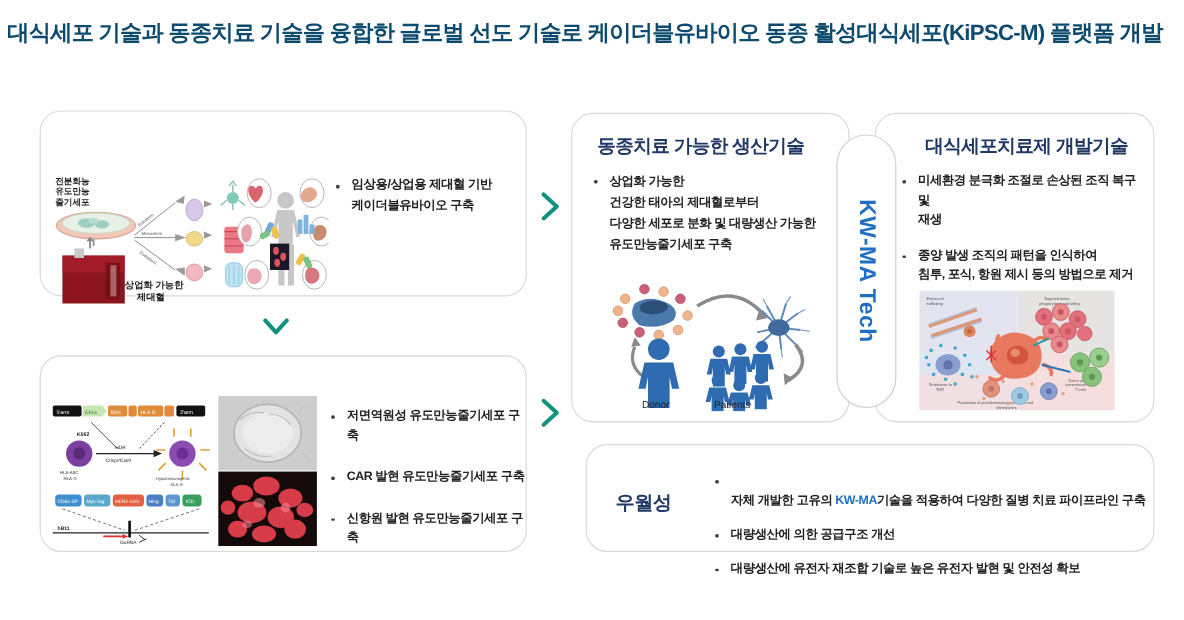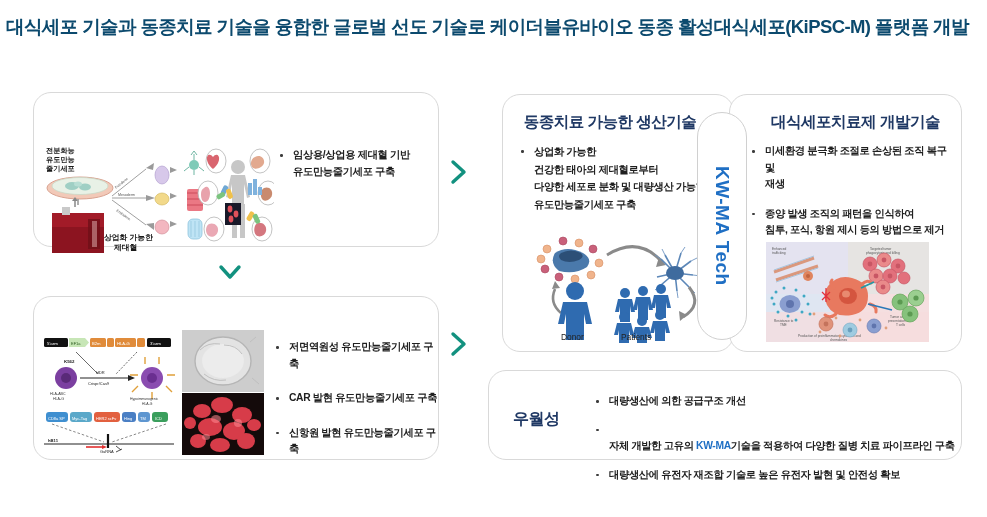--- a/index.html
+++ b/index.html
@@ -220,21 +220,21 @@
         <g fill="#e0505a">
           <ellipse cx="188" cy="68" rx="2.4" ry="3.4"></ellipse>
           <ellipse cx="194" cy="73" rx="2.4" ry="3.4"></ellipse>
           <ellipse cx="189" cy="78" rx="2.4" ry="3.4"></ellipse>
         </g>
       </svg>
     </div>
 
     <div class="bullets" style="left:244px; top:54px; width:160px;">
       <div class="bullet">임상용/상업용 제대혈 기반
-유도만능줄기세포 구축</div>
+케이더블유바이오 구축</div>
     </div>
   </div>
 
   <div class="chev" style="left:448px; top:158px;">
     <svg width="22" height="28" viewBox="0 0 22 28">
       <path d="M5 4 L16 14 L5 24" stroke="#12917f" stroke-width="3.4" fill="none" stroke-linecap="round" stroke-linejoin="round"></path>
     </svg>
   </div>
 
   <div class="chev" style="left:216px; top:261px;">
@@ -347,21 +347,21 @@
       <div class="bullet">신항원 발현 유도만능줄기세포 구축</div>
     </div>
   </div>
 
   <div class="chev" style="left:448px; top:330px;">
     <svg width="22" height="28" viewBox="0 0 22 28">
       <path d="M5 4 L16 14 L5 24" stroke="#12917f" stroke-width="3.4" fill="none" stroke-linecap="round" stroke-linejoin="round"></path>
     </svg>
   </div>
 
-  <div class="card" style="left:502px; top:94px; width:232px; height:258px;">
+  <div class="card" style="left:476px; top:94px; width:232px; height:258px;">
 
     <div class="card-title" style="top:17px; right:16px; left:0;">동종치료 가능한 생산기술</div>
 
     <div class="bullets" style="left:16px; top:48px; width:206px;">
       <div class="bullet" style="line-height:17.5px;">상업화 가능한
 건강한 태아의 제대혈로부터
 다양한 세포로 분화 및 대량생산 가능한
 유도만능줄기세포 구축</div>
     </div>
 
@@ -545,21 +545,21 @@
         </g>
       </svg>
     </div>
   </div>
 
   <div class="card" style="left:488px; top:370px; width:474px; height:90px;">
 
     <div id="sup-label">우월성</div>
 
     <div class="bullets" id="sup-bullets">
-      <div class="bullet">대량생산에 의한 공급구조 개선</div>
       <div class="bullet">
         <span>자체 개발한 고유의 </span><span class="kwma-hl">KW-MA</span><span>기술을 적용하여 다양한 질병 치료 파이프라인 구축</span>
       </div>
+      <div class="bullet">대량생산에 의한 공급구조 개선</div>
       <div class="bullet">대량생산에 유전자 재조합 기술로 높은 유전자 발현 및 안전성 확보</div>
     </div>
   </div>
 
 </div>
 
 </body></html>

